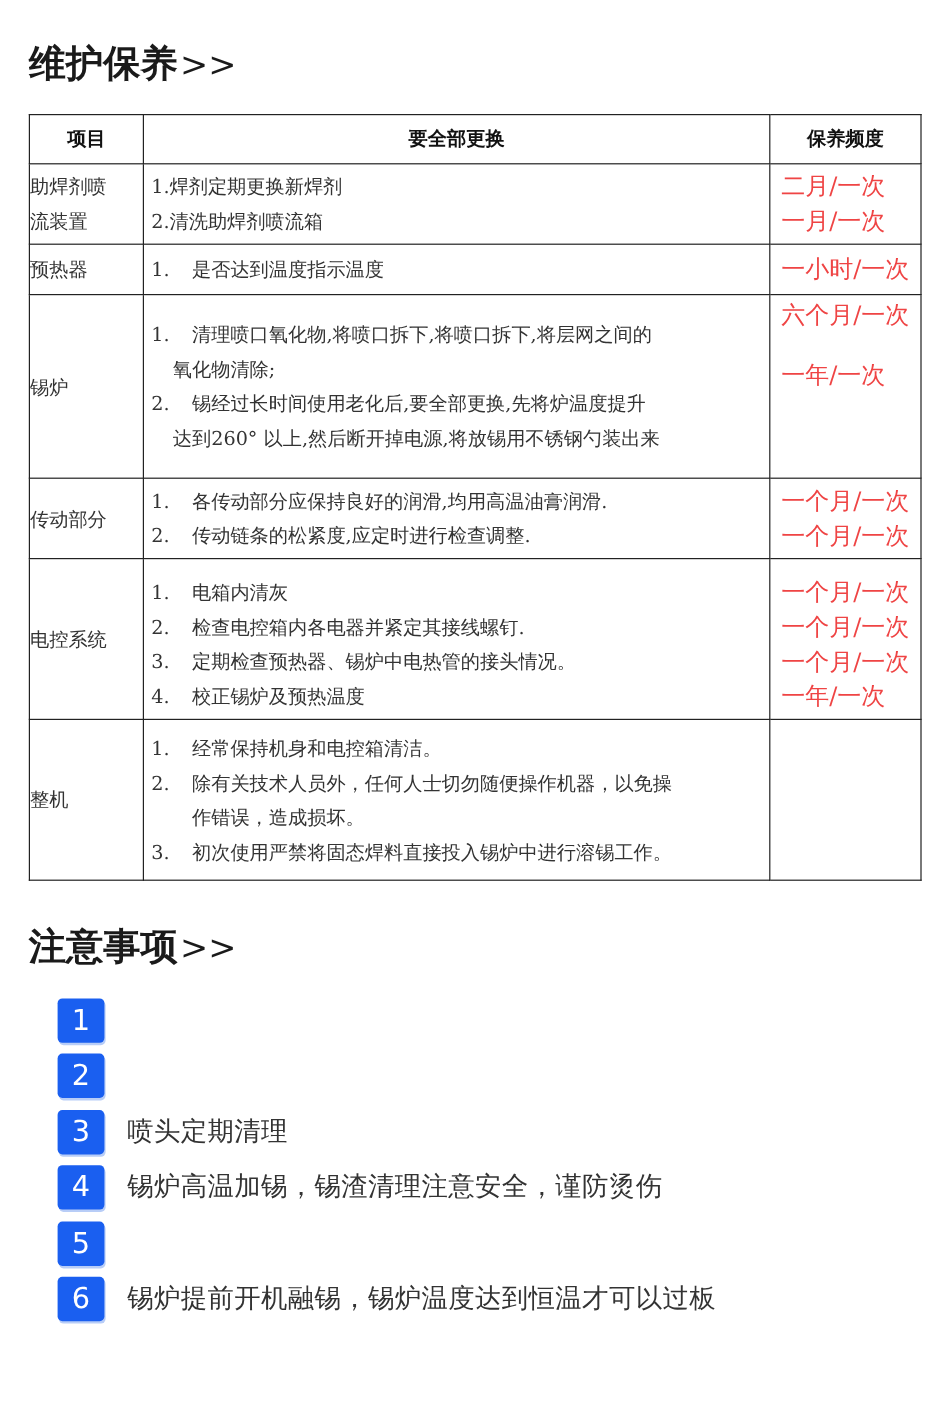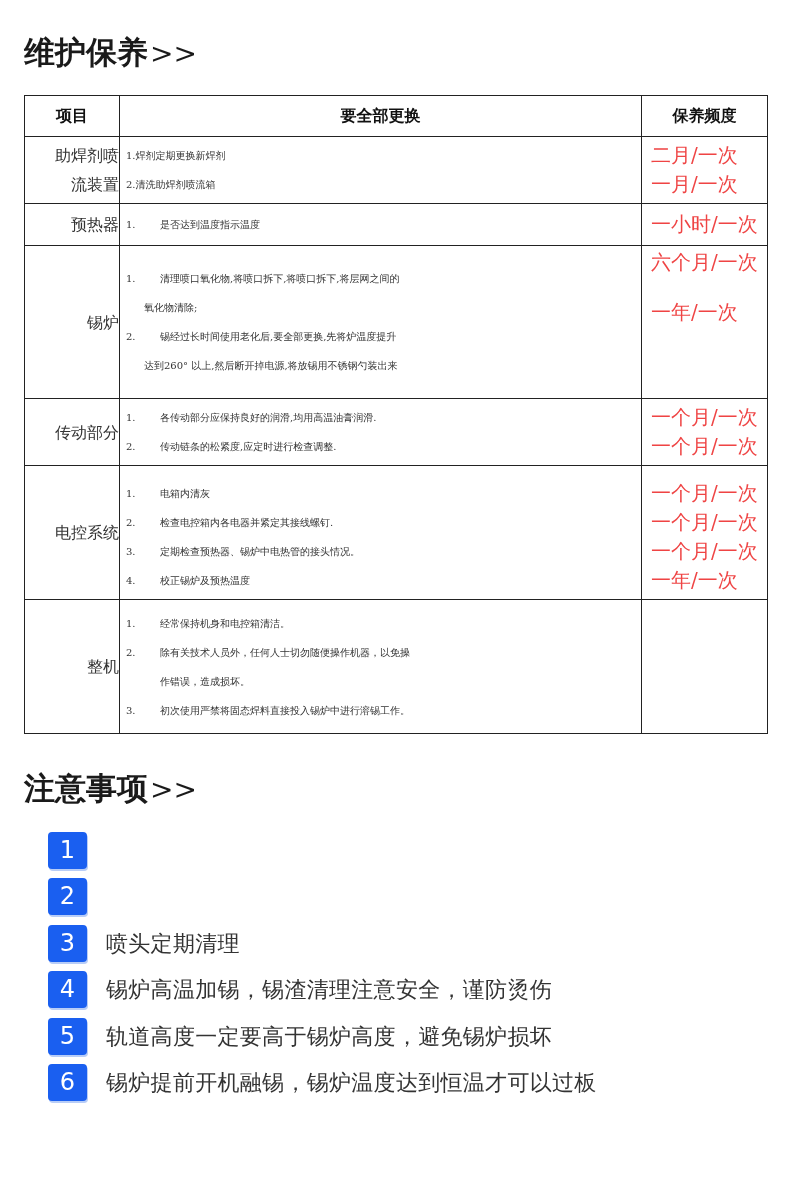--- a/index.html
+++ b/index.html
@@ -9,22 +9,22 @@
        letter-spacing:0px;color:#1a1a1a;font-family:"DejaVu Serif","Liberation Serif",serif;}
   .section-title .arrows{font-weight:normal;font-size:28px;margin-left:2px;}
   #t1{top:32px;text-align:right;}
   #t2{top:768px;}
 
   table.maint{position:absolute;left:24px;top:95px;width:743px;border-collapse:collapse;
        font-size:16px;table-layout:fixed;}
   table.maint td, table.maint th{border:1.4px solid #222;padding:0;vertical-align:middle;}
   table.maint th{font-weight:bold;font-size:16px;height:40px;text-align:center;color:#111;margin-left:42px;}
   col.c1{width:95px;} col.c2{width:522px;} col.c3{width:126px;}
-  td.item{text-align:right;color:#333;line-height:29px;font-size:16px;}
-  td.method{padding-left:6px !important;color:#333;font-size:10px;}
+  td.item{text-align:left;color:#333;line-height:29px;font-size:16px;}
+  td.method{padding-left:6px !important;color:#333;font-size:16px;}
   td.freq{padding-left:9px !important;color:#ef4444;font-size:20px;margin-top:16px;}
   .line{height:29px;line-height:29px;white-space:nowrap;}
   .num{display:inline-block;width:34px;}
   .indent{padding-left:18px;}
 
   ul.notes{position:absolute;left:48px;top:832px;margin:0;padding:0;list-style:none;}
   ul.notes li{height:46.4px;display:flex;align-items:flex-start;}
   .badge{width:39px;height:37px;background:#1a5ff0;border-radius:4px;color:#fff;
        font-family:"DejaVu Sans","Liberation Sans",sans-serif;font-size:24px;line-height:37px;
        text-align:center;box-shadow:1px 2px 0 #b8cdf7;}
@@ -148,19 +148,18 @@
   <li>
     <span class="badge">3</span>
     <span class="note-text">喷头定期清理</span>
   </li>
   <li>
     <span class="badge">4</span>
     <span class="note-text">锡炉高温加锡，锡渣清理注意安全，谨防烫伤</span>
   </li>
   <li>
     <span class="badge">5</span>
-    <span class="note-text">轨道高度一定要高于锡炉高度，避免锡炉损坏</span>
   </li>
   <li>
     <span class="badge">6</span>
     <span class="note-text">锡炉提前开机融锡，锡炉温度达到恒温才可以过板</span>
   </li>
 </ul>
 
 </body></html>

